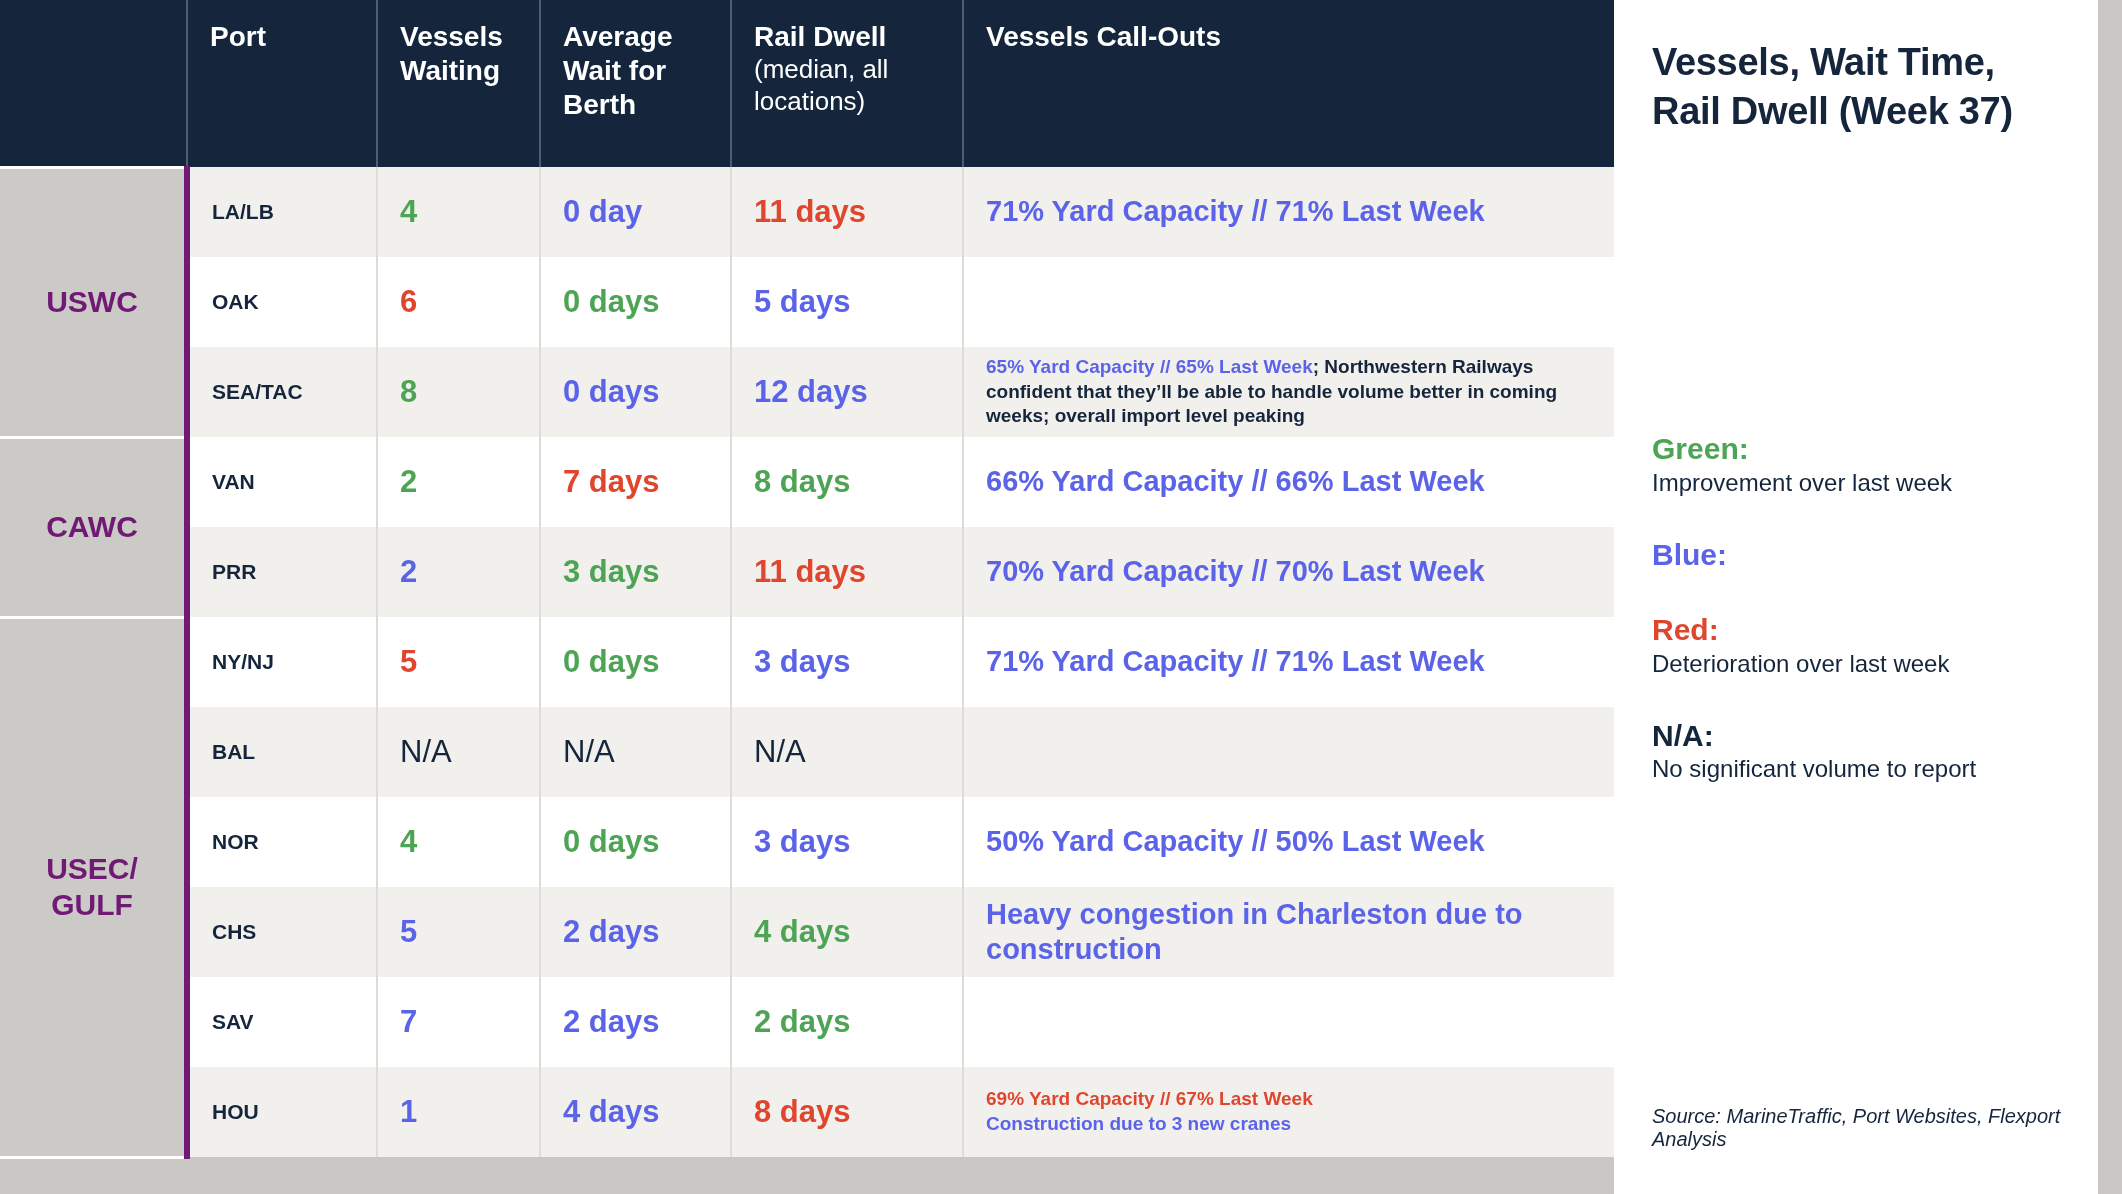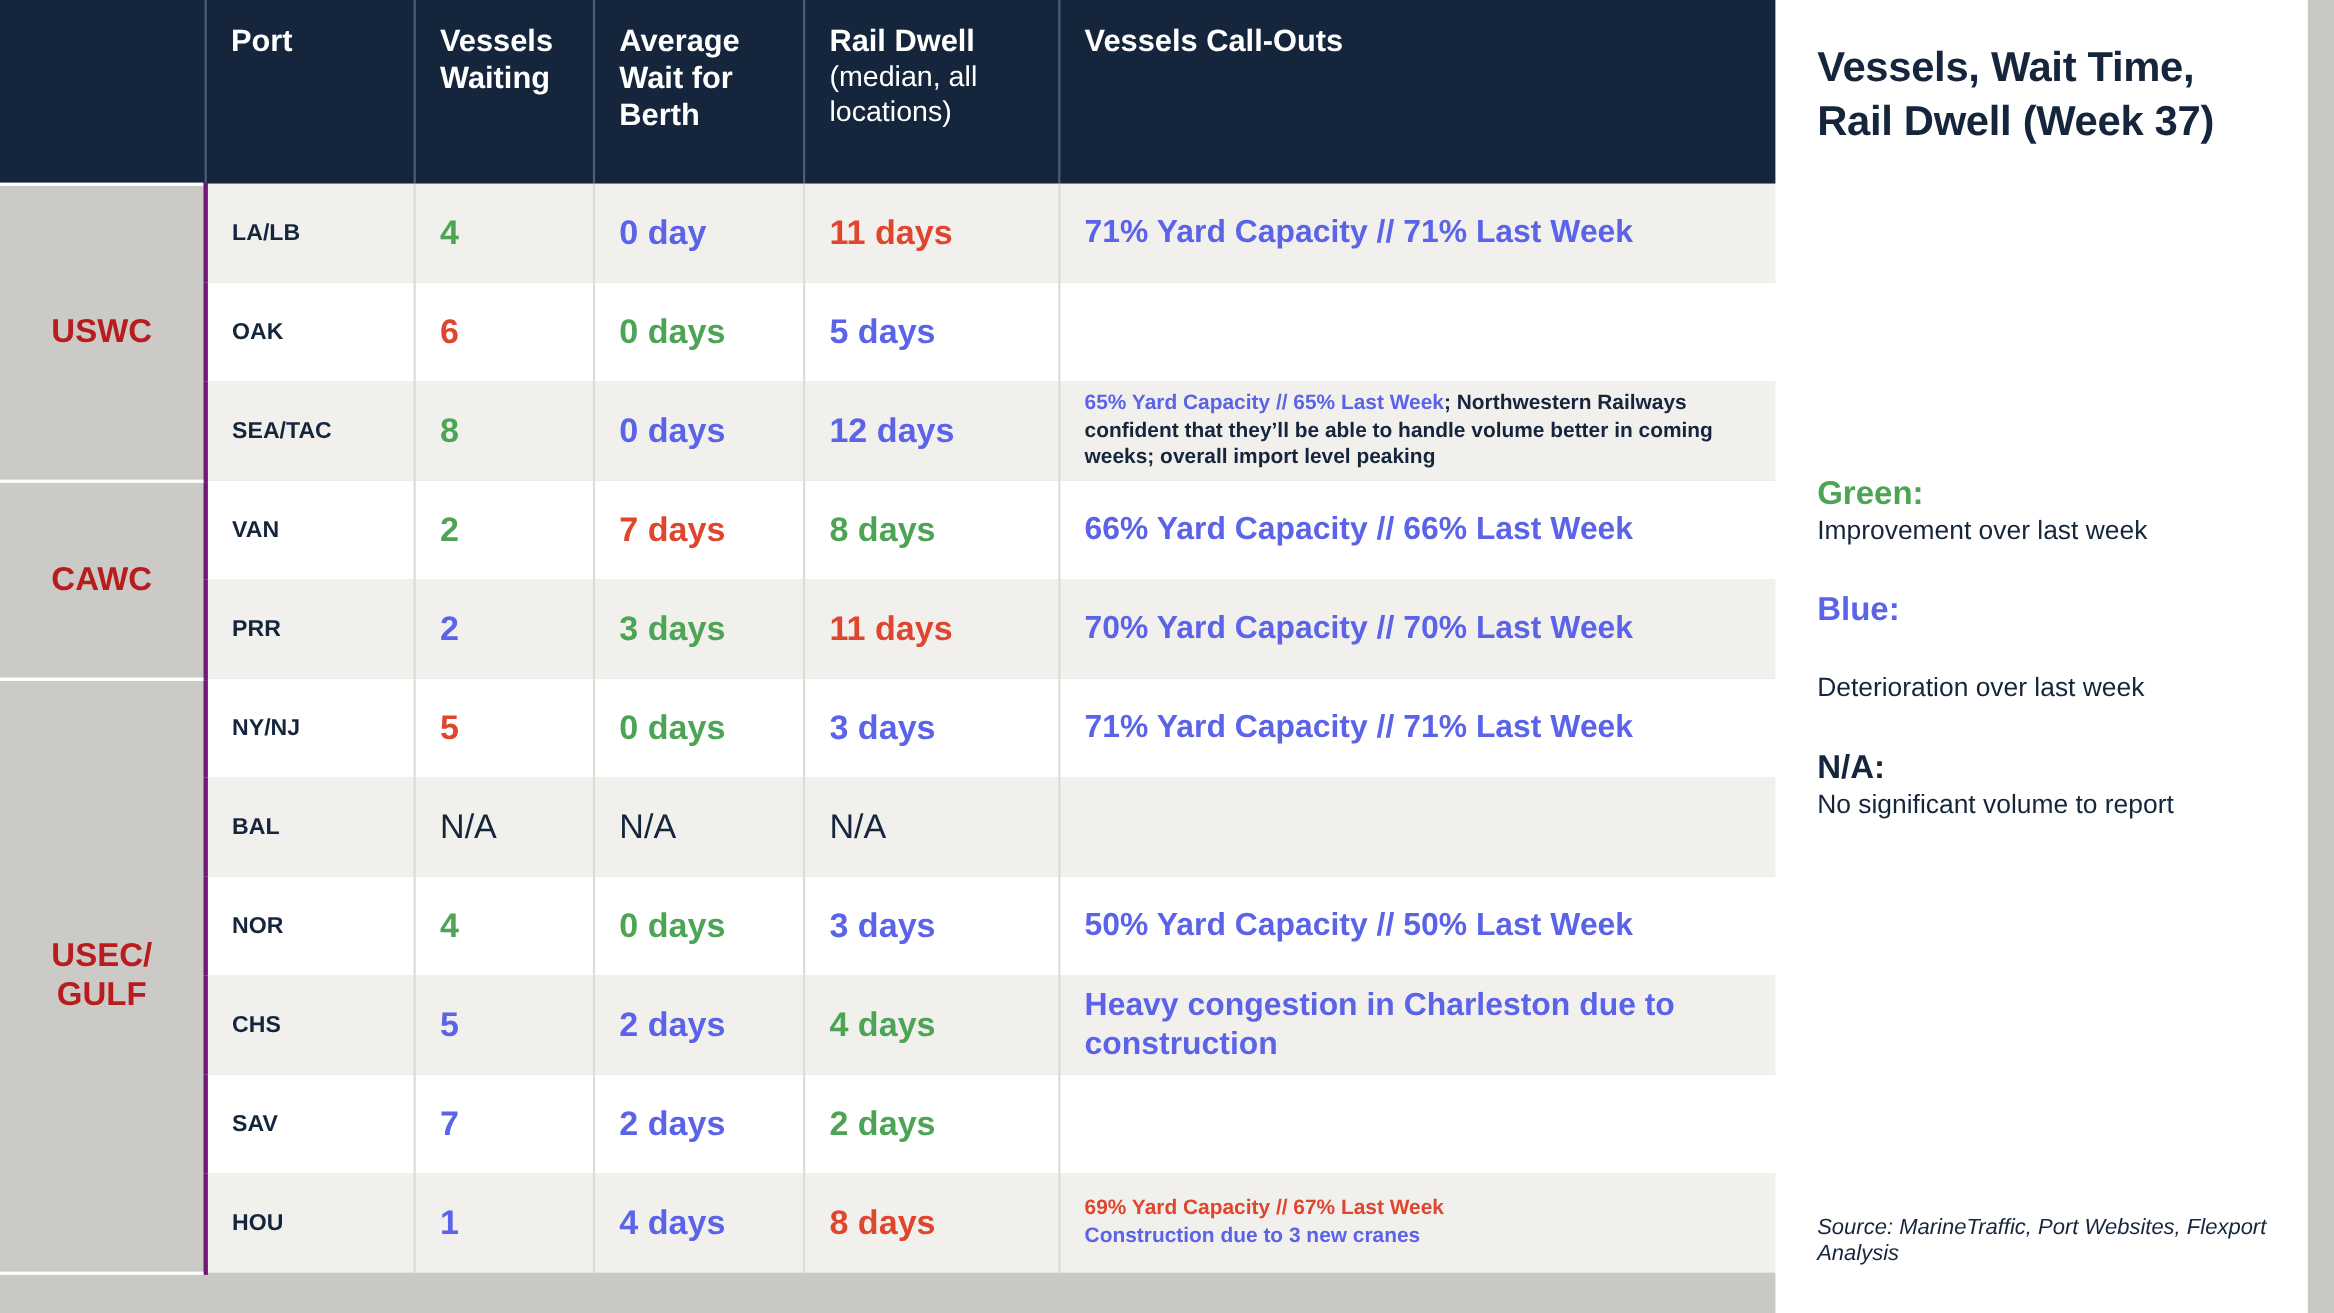--- a/index.html
+++ b/index.html
@@ -68,26 +68,26 @@
     font-size: 31px;
     padding: 6px 22px;
     border-right: 2px solid #dedcd7;
     font-family: "Liberation Sans", sans-serif;
   }
   tbody tr.band-a td { background: #f2f0ed; }
   tbody tr.band-b td { background: #ffffff; }
 
   td.group-cell {
     background: #cbcac6 !important;
-    color: #b91c1c;
+    color: #701a75;
     font-weight: bold;
     font-size: 30px;
     text-align: center;
     vertical-align: middle;
-    border-right: 4px solid #701a75;
+    border-right: 6px solid #701a75;
     border-bottom: 3px solid #ffffff;
     padding: 4px 6px;
     line-height: 1.2;
   }
   td.group-cell.first { border-top: 3px solid #ffffff; }
 
   td.port-cell {
     color: #14253c;
     font-weight: bold;
     font-size: 21px;
@@ -268,20 +268,21 @@
     <div class="panel-title">Vessels, Wait Time, Rail Dwell (Week 37)</div>
     <div class="legend" id="legend">
         <div class="legend-block">
           <div class="legend-key c-green">Green:</div>
           <div class="legend-desc">Improvement over last week</div>
         </div>
         <div class="legend-block">
           <div class="legend-key c-blue">Blue:</div>
         </div>
         <div class="legend-block">
+          <div class="legend-key c-red">Red:</div>
           <div class="legend-desc">Deterioration over last week</div>
         </div>
         <div class="legend-block">
           <div class="legend-key c-navy">N/A:</div>
           <div class="legend-desc">No significant volume to report</div>
         </div>
       </div>
     <div class="source-note">Source: MarineTraffic, Port Websites, Flexport Analysis</div>
   </div>
 

